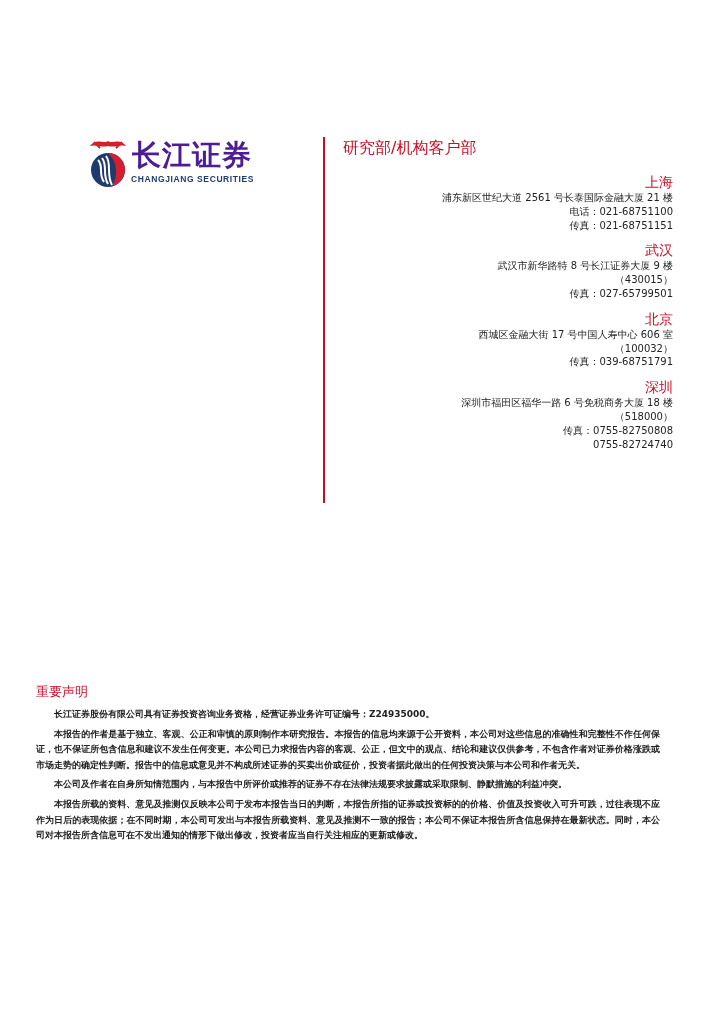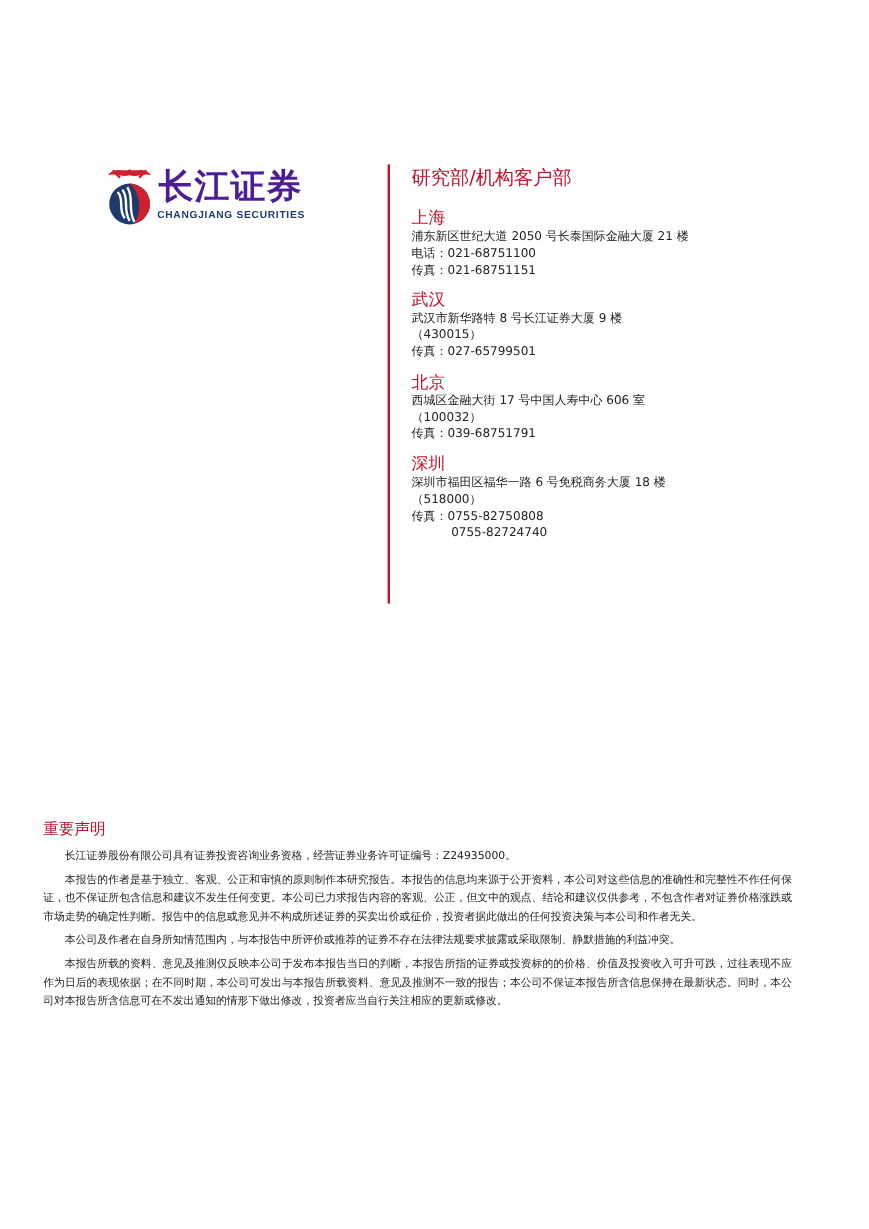--- a/index.html
+++ b/index.html
@@ -15,27 +15,28 @@
   }
   .logo-en {
     position: absolute; left: 45px; top: 38px; font-size: 8.5px; font-weight: bold; color: #1f3b6e;
     letter-spacing: 0.6px; font-family: "Liberation Sans", sans-serif;
   }
   .vline { position: absolute; left: 323px; top: 137px; width: 2px; height: 366px; background: #c4102a; }
   .contact { position: absolute; left: 343px; top: 137px; width: 330px; }
   .dept { font-size: 16px; color: #c4102a; line-height: 22px; margin-bottom: 14px; }
   .city { font-size: 14px; color: #c4102a; line-height: 18px; margin-top: 2px; }
   .line { font-size: 10px; color: #222; line-height: 13.8px; white-space: nowrap; }
-  .office { margin-bottom: 9px; }
+  .office { margin-bottom: 9px; text-align: right; }
   .fax2 { padding-left: 33px; }
   .disclaimer { position: absolute; left: 36px; top: 683px; width: 624px; }
   .disc-title { font-size: 13px; color: #c4102a; line-height: 17px; margin-bottom: 7px; }
   .para {
     font-size: 9px; color: #222; line-height: 15.6px; text-indent: 18px; margin: 0 0 4px 0;
     text-align: justify;
+    font-weight: bold;
   }
 </style>
 </head>
 <body>
 
 <div class="logo">
   <svg width="44" height="56" viewBox="0 0 44 56">
     <path d="M4 10 C10 2, 18 8, 22 5 C26 8, 34 2, 40 10 C34 8, 28 12, 22 10 C16 12, 10 8, 4 10 Z" fill="#d2202f"></path>
     <path d="M8 6 L14 12 M36 6 L30 12" stroke="#d2202f" stroke-width="2"></path>
     <circle cx="22" cy="34" r="17" fill="#1f3b6e"></circle>
@@ -46,21 +47,21 @@
   <div class="logo-en">CHANGJIANG SECURITIES</div>
 </div>
 
 <div class="vline"></div>
 
 <div class="contact">
   <div class="dept">研究部/机构客户部</div>
 
   <div class="office">
     <div class="city">上海</div>
-    <div class="line">浦东新区世纪大道 2050 号长泰国际金融大厦 21 楼</div>
+    <div class="line">浦东新区世纪大道 2561 号长泰国际金融大厦 21 楼</div>
     <div class="line">电话：021-68751100</div>
     <div class="line">传真：021-68751151</div>
   </div>
 
   <div class="office">
     <div class="city">武汉</div>
     <div class="line">武汉市新华路特 8 号长江证券大厦 9 楼</div>
     <div class="line">（430015）</div>
     <div class="line">传真：027-65799501</div>
   </div>

